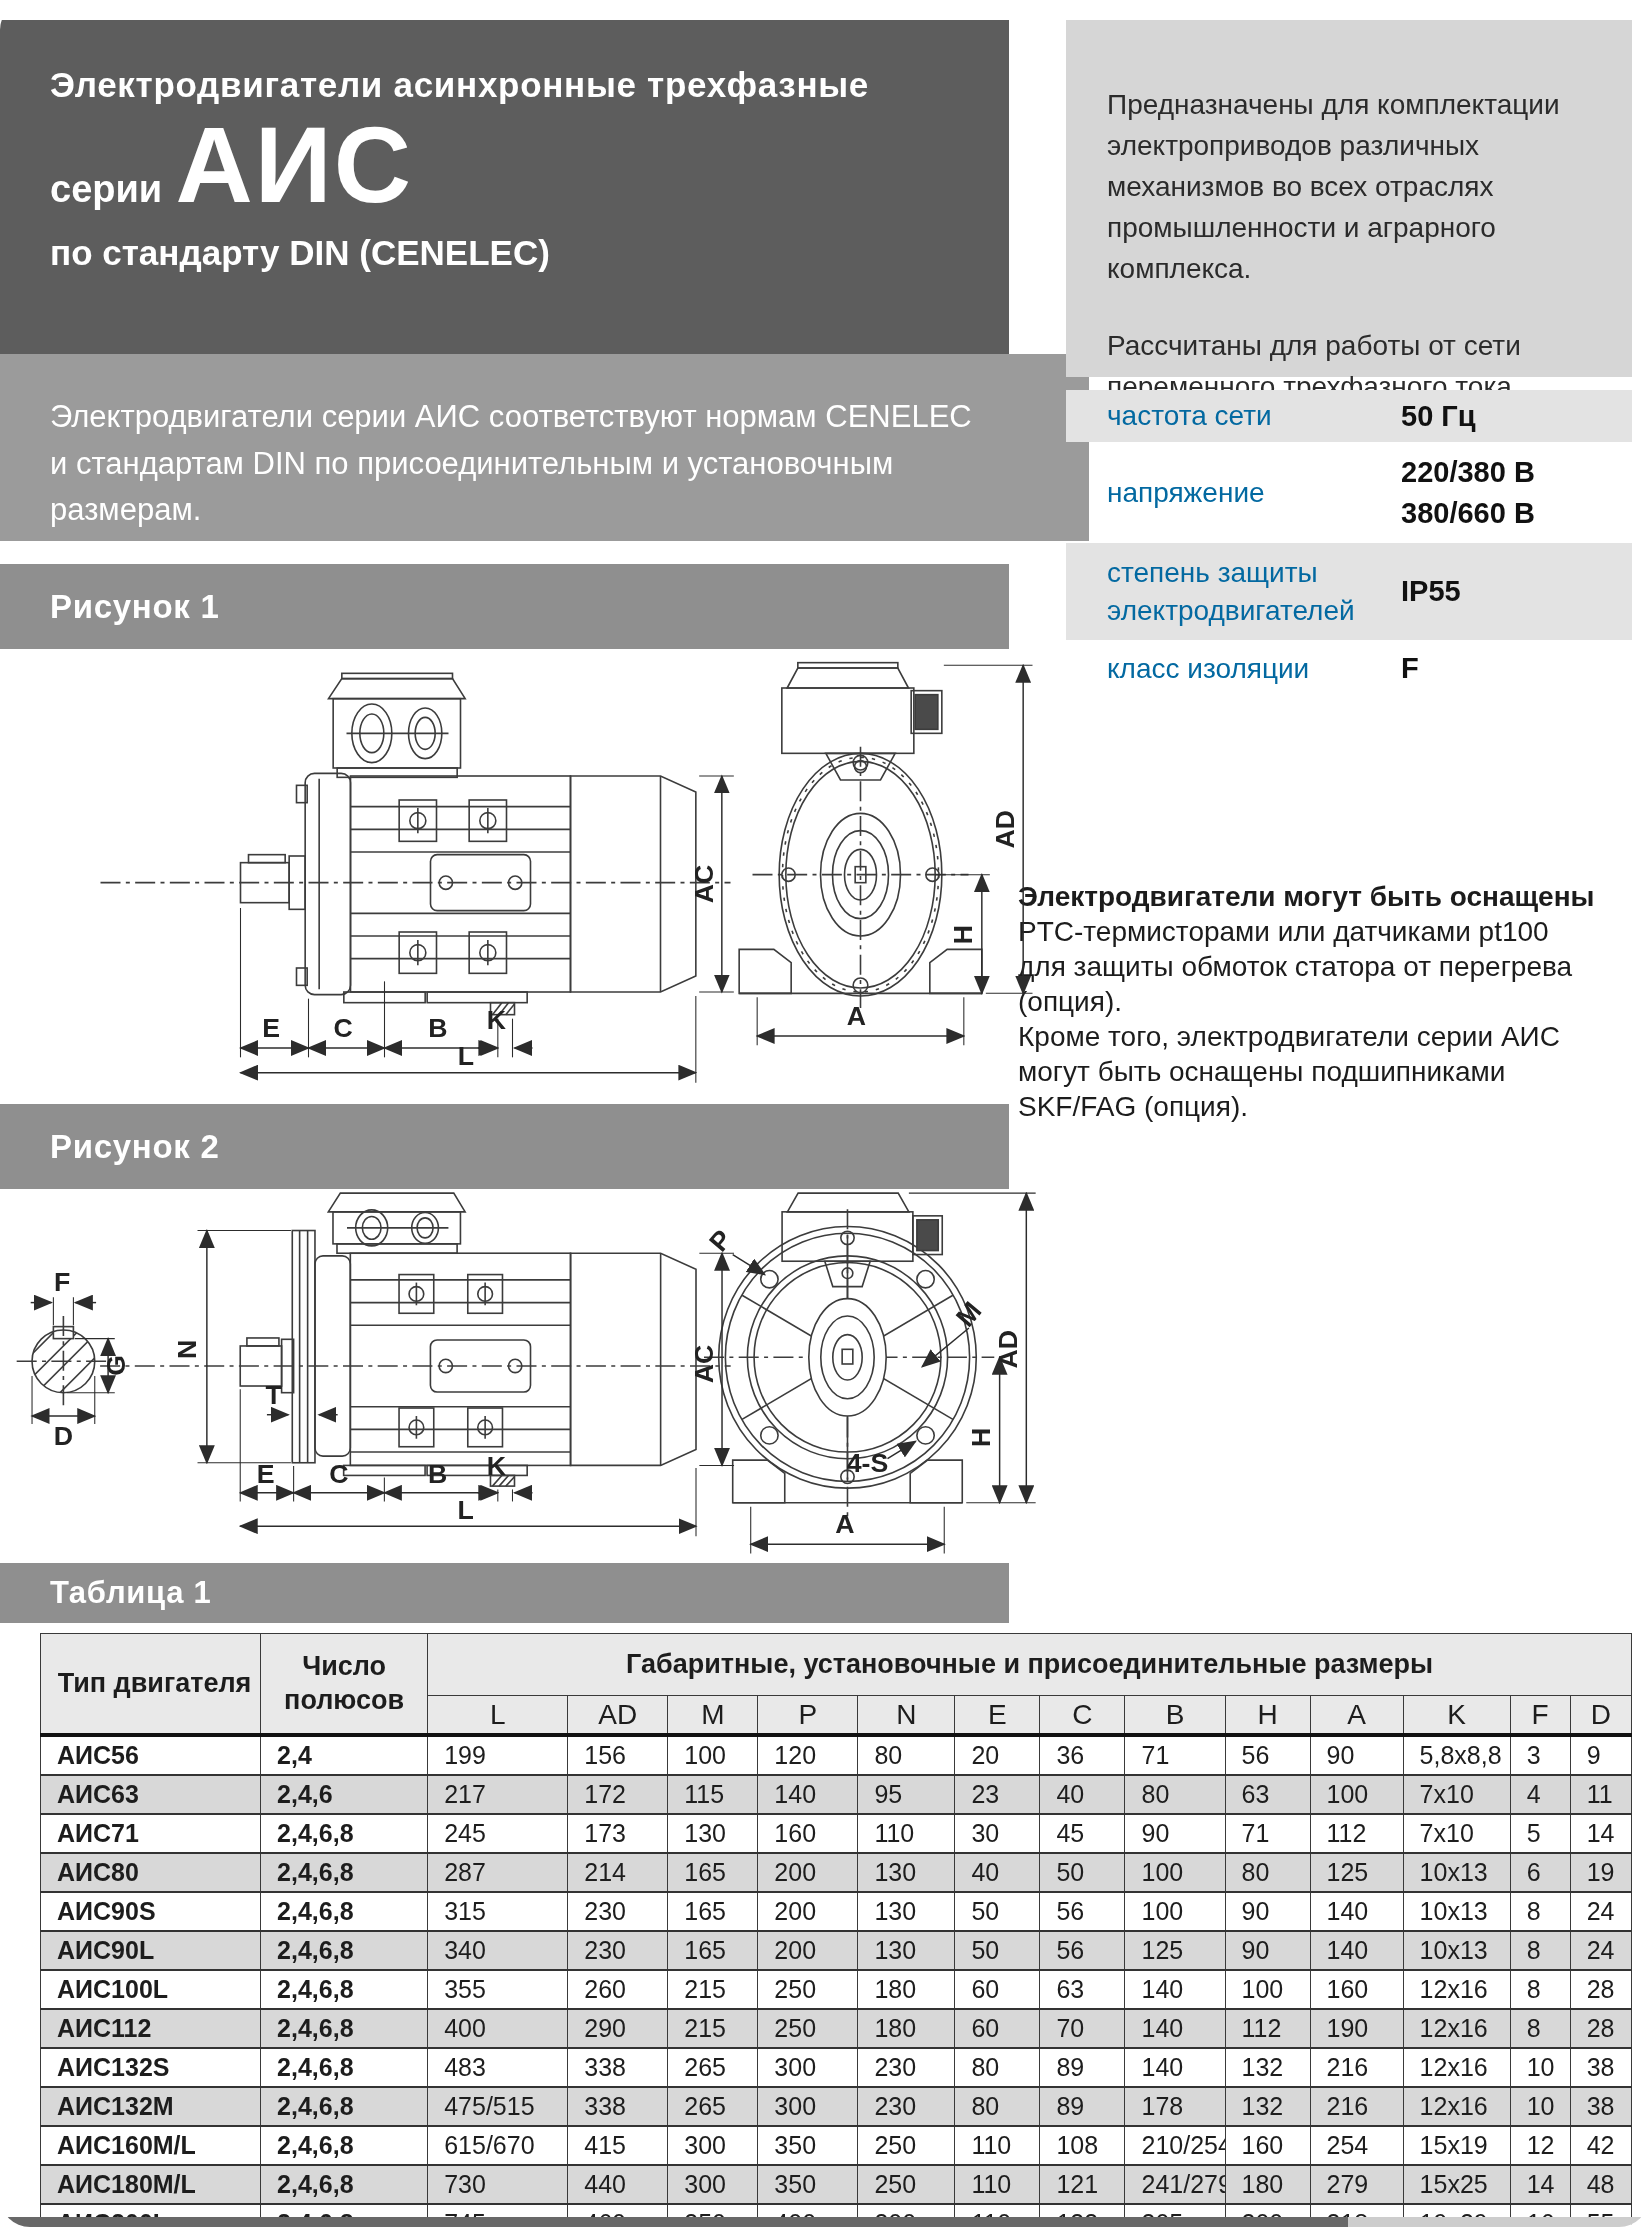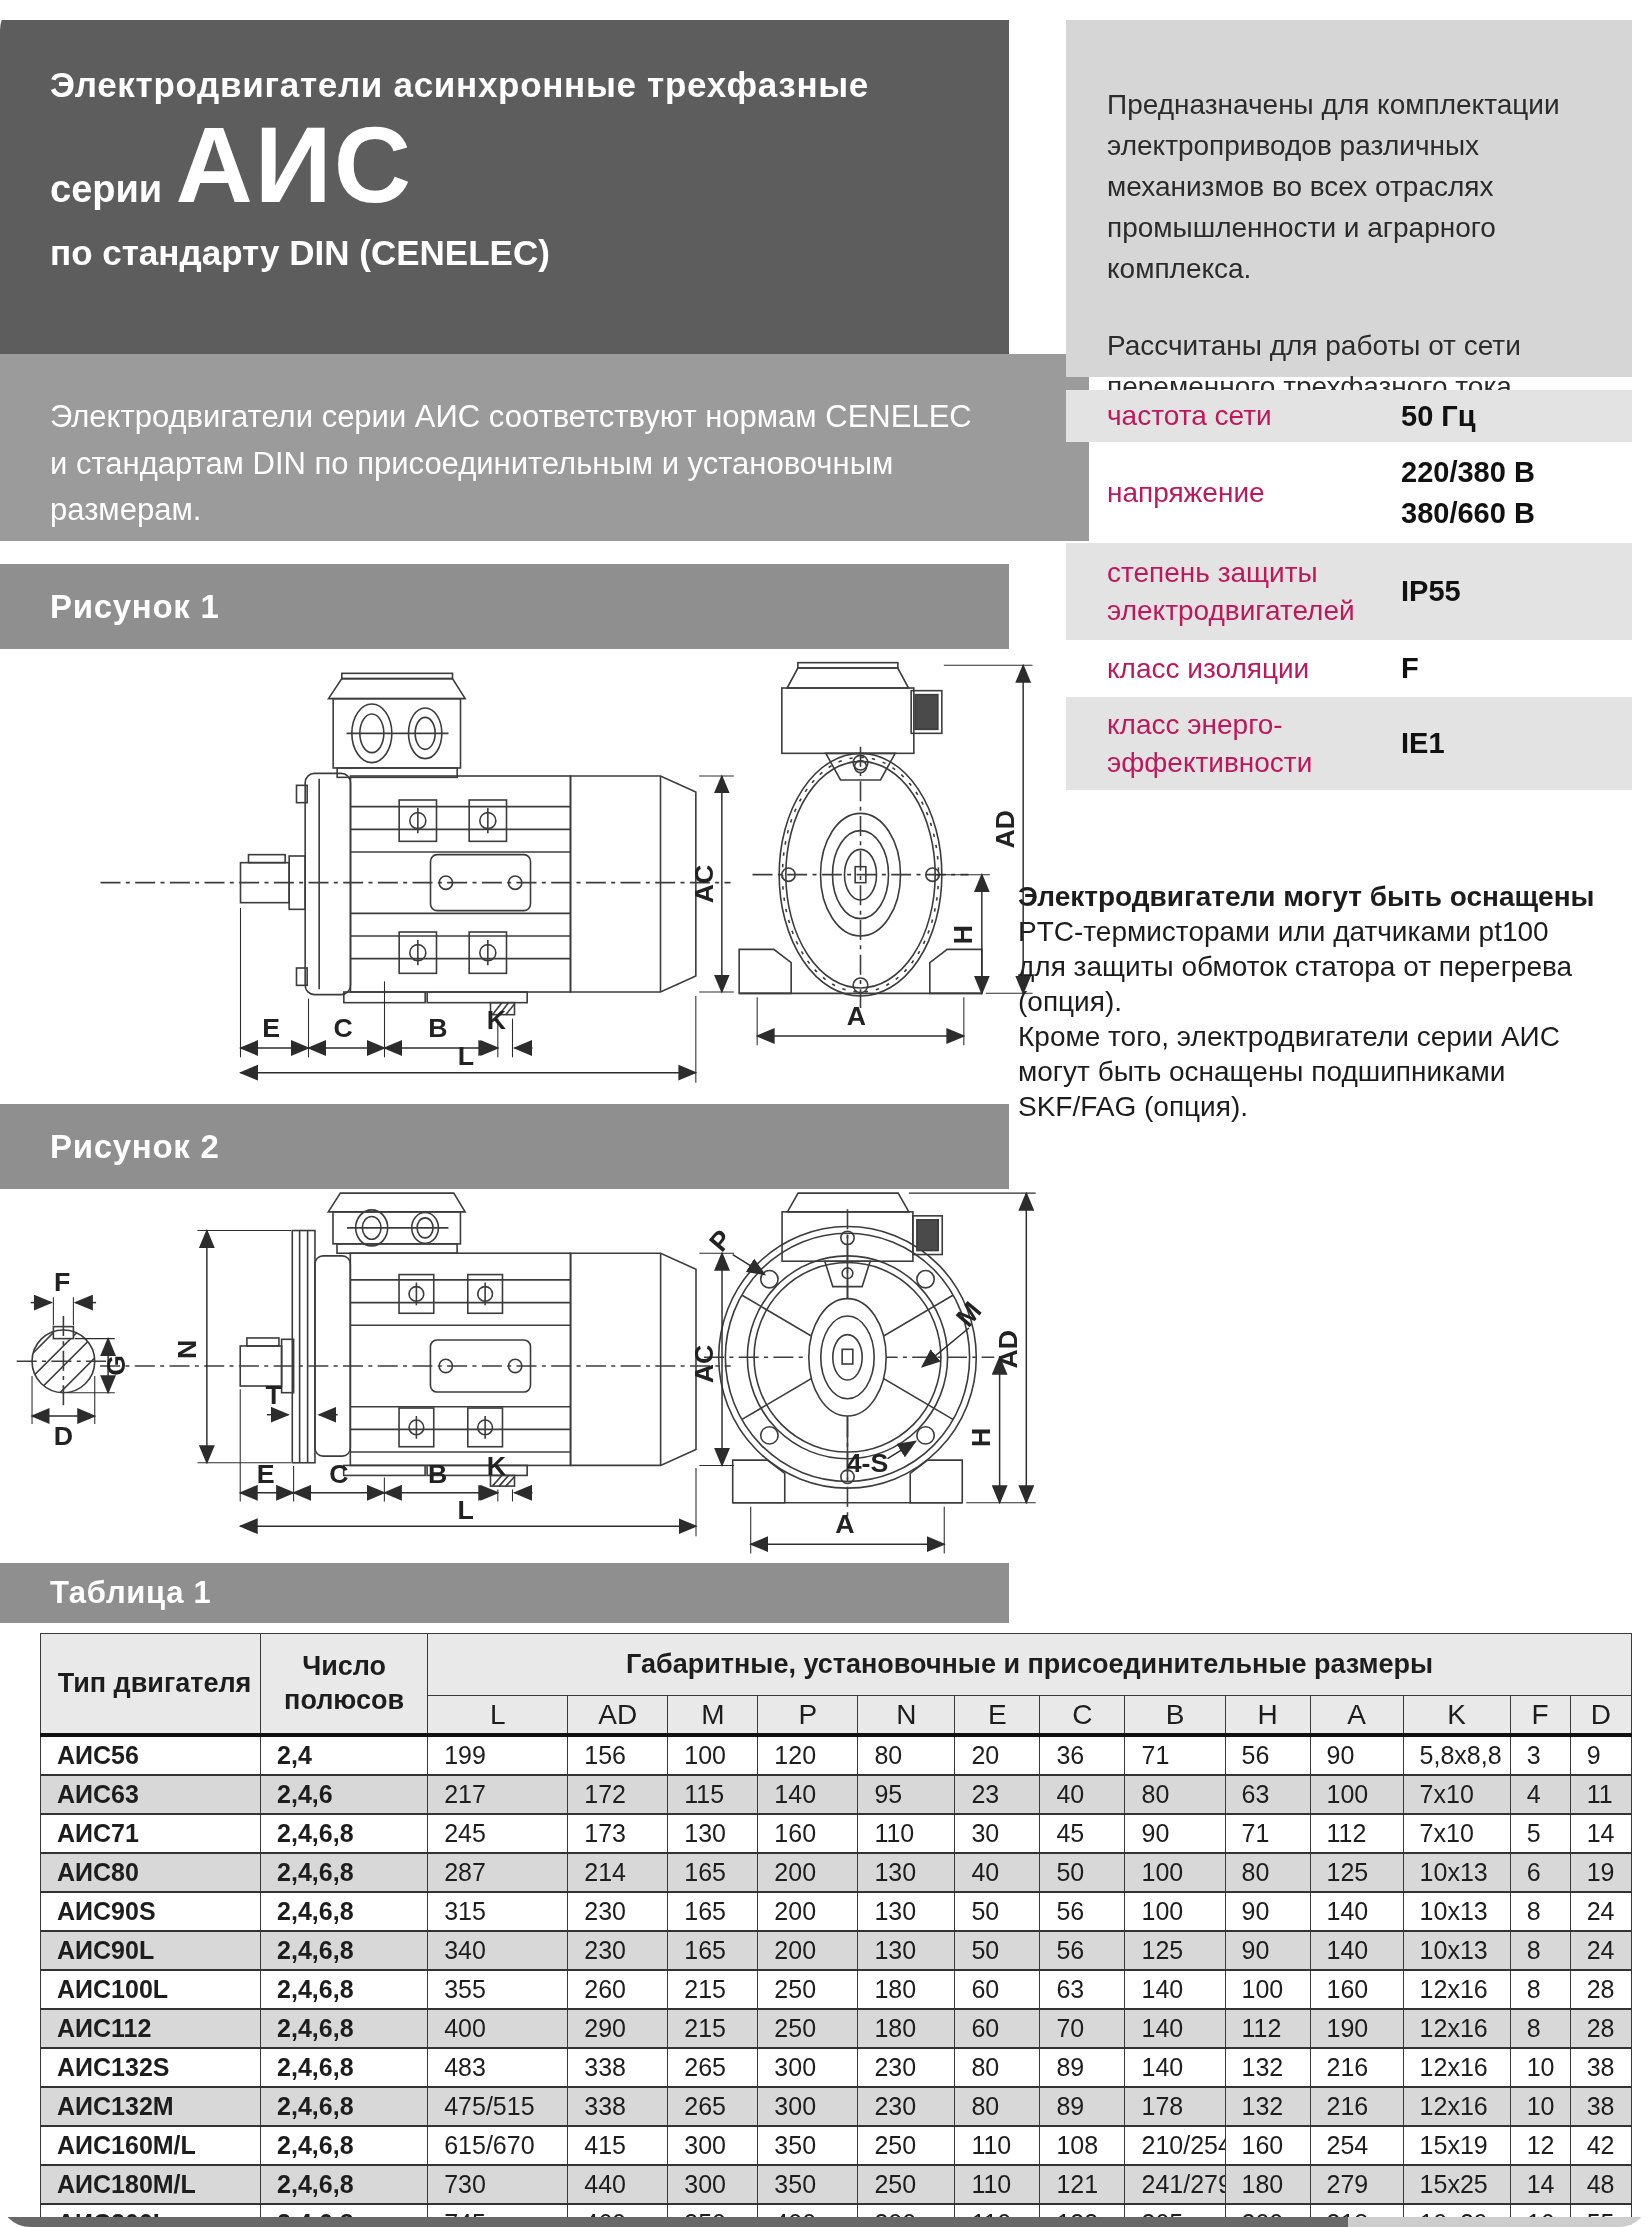--- a/index.html
+++ b/index.html
@@ -21,21 +21,21 @@
   .intro-band p{margin:0;width:934px;font-size:31px;font-weight:400;line-height:1.5;}
 
   
   .side-box{left:1066px;top:20px;width:566px;height:357px;background:#d6d6d6;color:#2b2b2b;padding:65px 47px 0 41px;}
   .side-box .p1{margin:0;font-size:28px;font-weight:400;line-height:1.46;}
   .side-box .p2{margin:37px 0 0 0;font-size:28px;font-weight:400;line-height:1.46;}
 
   .specs{left:1066px;top:390px;width:566px;}
   .spec-row{display:flex;align-items:center;padding-left:41px;box-sizing:border-box;width:566px;}
   .spec-row.gray{background:#e3e3e3;}
-  .spec-label{width:56%;font-size:28px;font-weight:400;line-height:1.35;color:#be185d;}
+  .spec-label{width:56%;font-size:28px;font-weight:400;line-height:1.35;color:#0369a1;}
   .spec-value{font-size:29px;font-weight:700;color:#111;line-height:1.4;}
   .r1{height:52px;}.r2{height:101px;align-items:center;}.r3{height:97px;}.r4{height:57px;}.r5{height:93px;}
 
   .note{left:1018px;top:879px;width:582px;font-size:28px;line-height:1.25;color:#1c1c1c;}
   .note p{margin:0;}
   .note b{font-weight:700;}
 
   
   .section-bar{left:0;width:1009px;height:85px;background:#8f8f8f;color:#fff;display:flex;align-items:center;
                padding-left:50px;font-size:33px;font-weight:700;letter-spacing:0.7px;}
@@ -112,24 +112,20 @@
         <div>380/660 В</div>
       </div>
     </div>
     <div class="spec-row gray r3">
       <div class="spec-label">степень защиты электродвигателей</div>
       <div class="spec-value">IP55</div>
     </div>
     <div class="spec-row r4">
       <div class="spec-label">класс изоляции</div>
       <div class="spec-value">F</div>
-    </div>
-    <div class="spec-row gray r5">
-      <div class="spec-label">класс энерго-эффективности</div>
-      <div class="spec-value">IE1</div>
     </div>
   </div>
 
   <div class="abs note">
     <p><b>Электродвигатели могут быть оснащены</b><span> PTC-термисторами или датчиками pt100 для защиты обмоток статора от перегрева (опция).</span></p>
     <p>Кроме того, электродвигатели серии АИС могут быть оснащены подшипниками SKF/FAG (опция).</p>
   </div>
 
   <div class="abs section-bar bar-fig1">
     <span>Рисунок 1</span>

